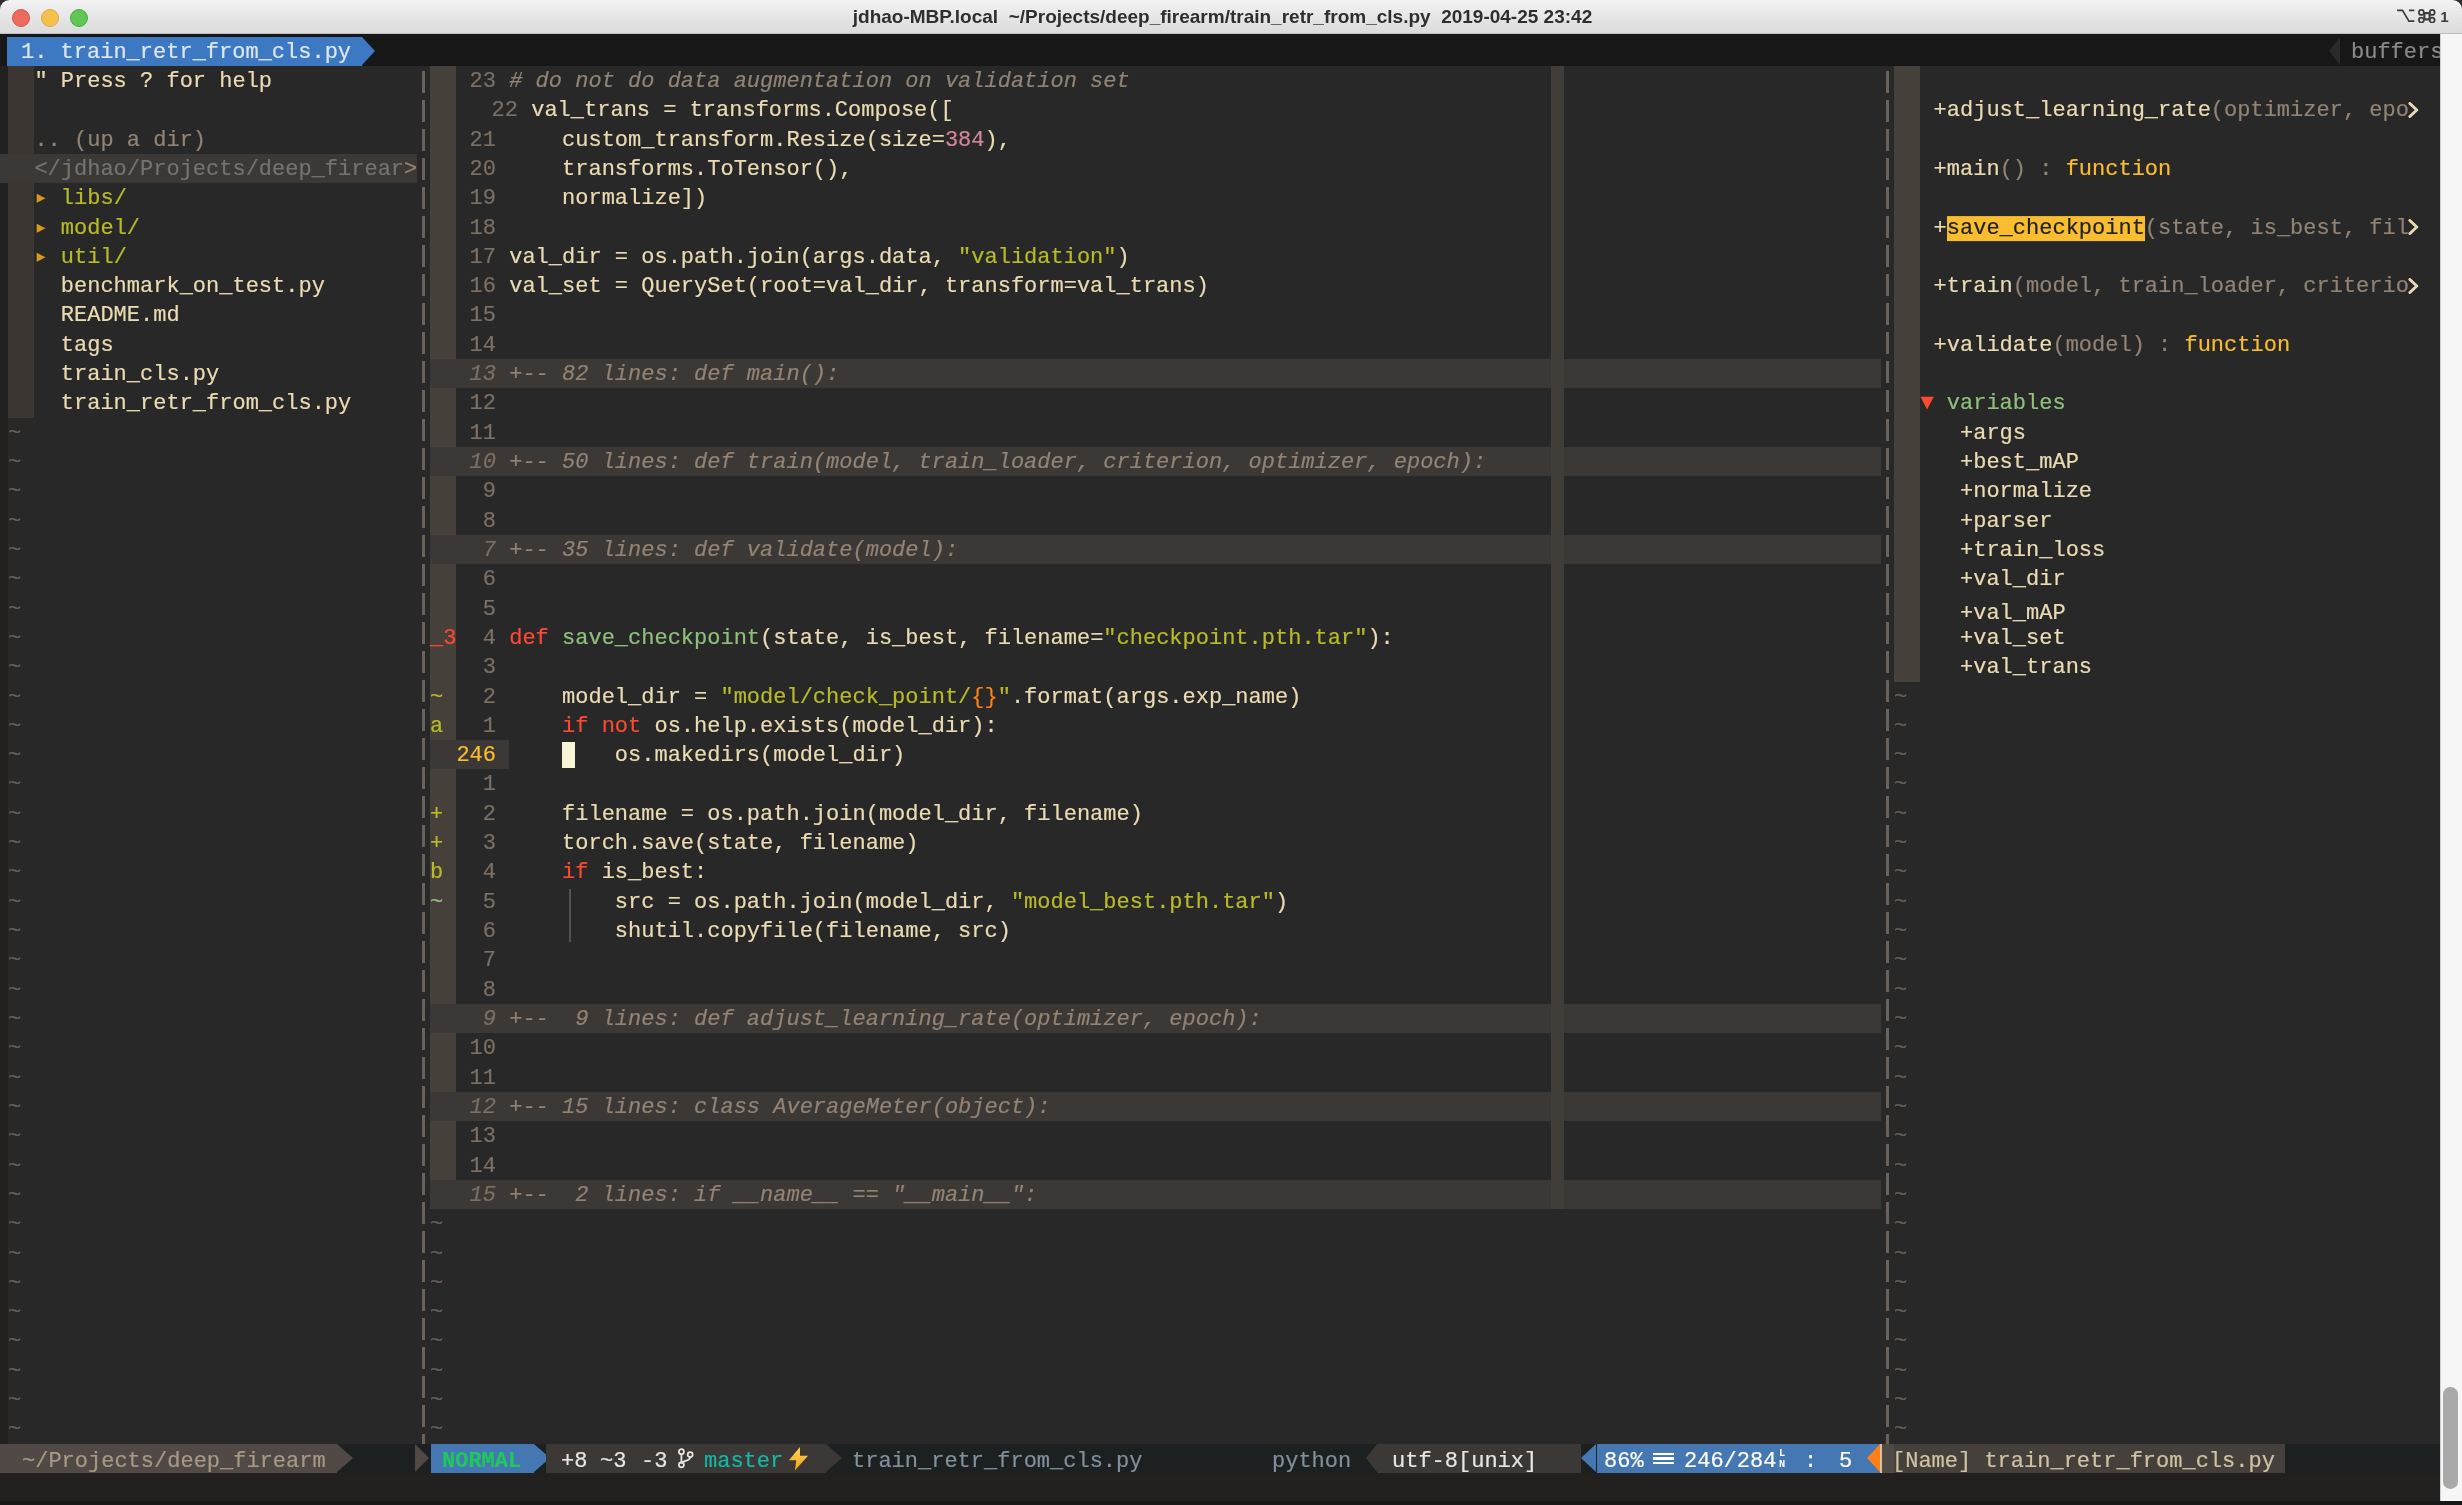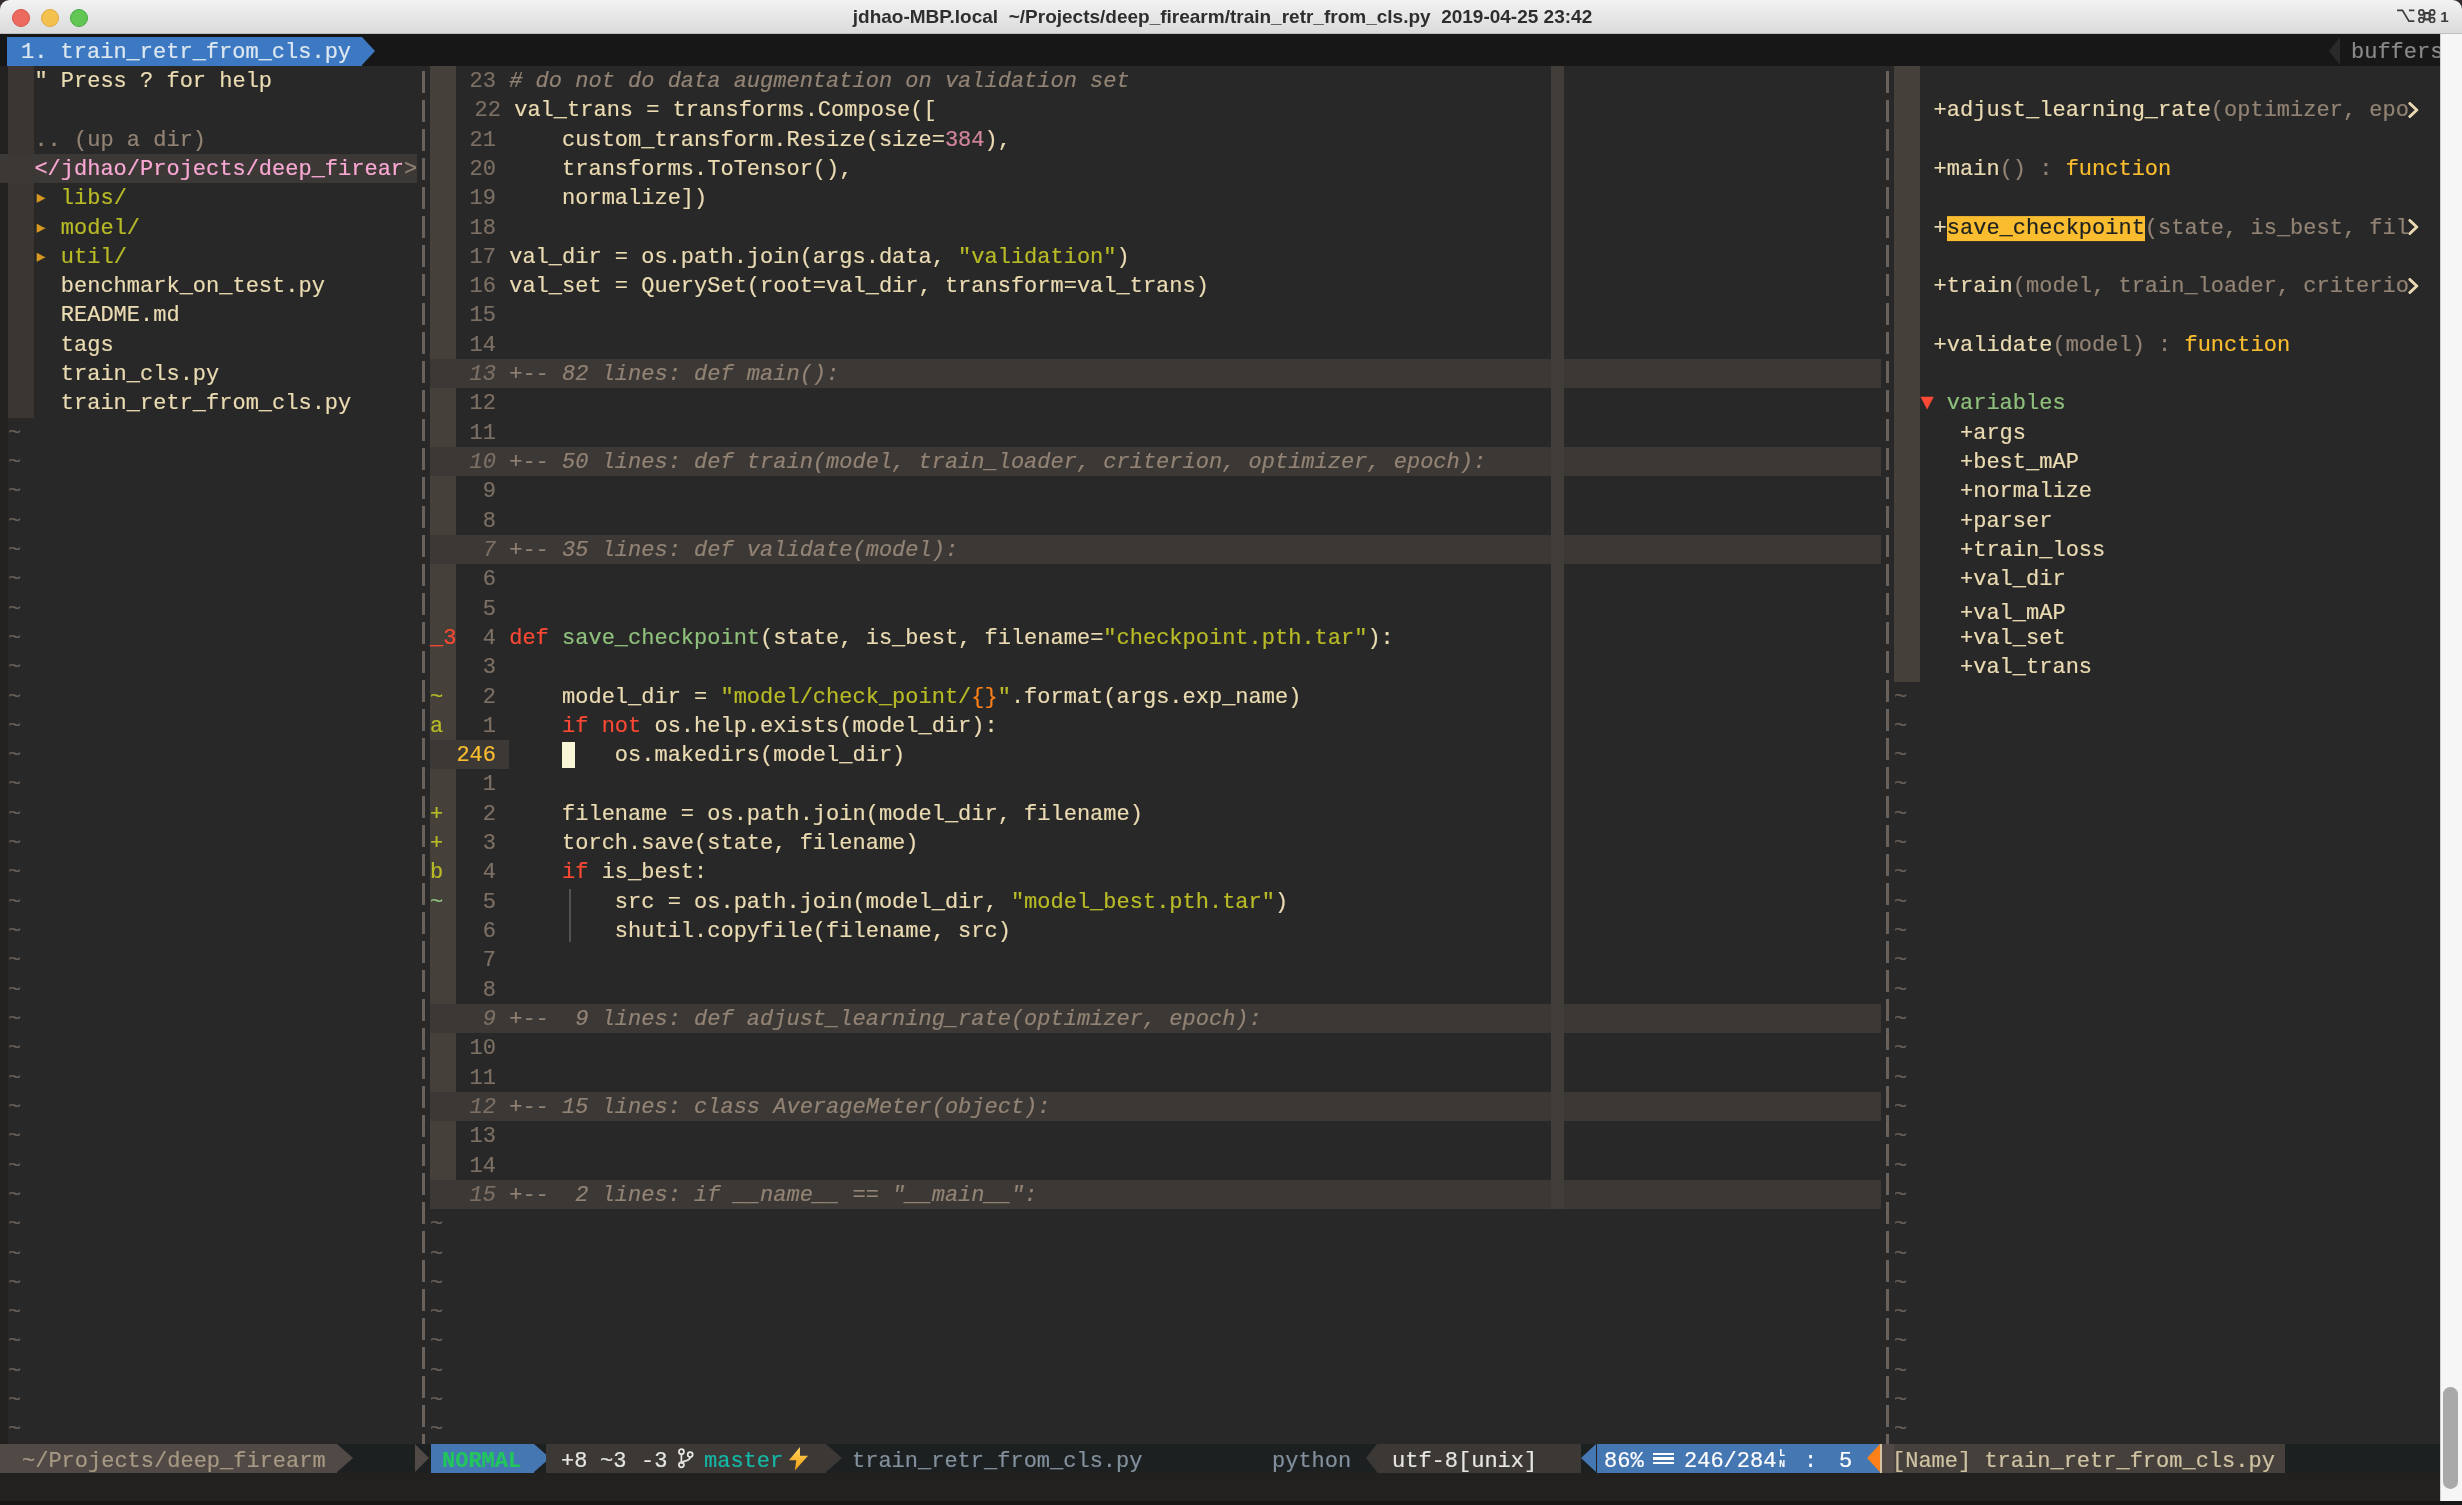--- a/index.html
+++ b/index.html
@@ -46,21 +46,21 @@
 <div class="ab" style="left:430px;top:1092px;width:1451px;height:29px;background:#3c3836"></div>
 <div class="ab" style="left:430px;top:1180px;width:1451px;height:29px;background:#3c3836"></div>
 <div class="ab" style="left:1551px;top:66px;width:13px;height:1143px;background:#413d39"></div>
 <div class="ab" style="left:0;top:154px;width:417px;height:29px;background:#3c3836"></div>
 <div class="ab" style="left:430px;top:740px;width:79px;height:29px;background:#3c3836"></div>
 <div class="ab" style="left:422px;top:66px;width:2.5px;height:1378px;background:repeating-linear-gradient(to bottom,transparent 0,transparent 5.1px,#6a615a 5.1px,#6a615a 27px,transparent 27px,transparent 29px)"></div>
 <div class="ab" style="left:1886px;top:66px;width:2.5px;height:1378px;background:repeating-linear-gradient(to bottom,transparent 0,transparent 5.1px,#6a615a 5.1px,#6a615a 27px,transparent 27px,transparent 29px)"></div>
 <div class="ab" style="left:569px;top:889px;width:1.9px;height:53px;background:#54524e"></div>
 <div class="r" style="left:8px;top:66px"><span class="fgc">  " Press ? for help</span></div>
 <div class="r" style="left:8px;top:125px"><span class="cm">  .. (up a dir)</span></div>
-<div class="r" style="left:8px;top:154px"><span style="color:#f9a8d4">  &lt;/jdhao/Projects/deep_firear</span><span class="cm">&gt;</span></div>
+<div class="r" style="left:8px;top:154px"><span style="color:#737373">  &lt;/jdhao/Projects/deep_firear</span><span class="cm">&gt;</span></div>
 <div class="r" style="left:8px;top:183px"><span style="color:#d79921">  ▸ </span><span style="color:#b8bb26">libs/</span></div>
 <div class="r" style="left:8px;top:213px"><span style="color:#d79921">  ▸ </span><span style="color:#b8bb26">model/</span></div>
 <div class="r" style="left:8px;top:242px"><span style="color:#d79921">  ▸ </span><span style="color:#b8bb26">util/</span></div>
 <div class="r" style="left:8px;top:271px"><span class="fgc">    benchmark_on_test.py</span></div>
 <div class="r" style="left:8px;top:300px"><span class="fgc">    README.md</span></div>
 <div class="r" style="left:8px;top:330px"><span class="fgc">    tags</span></div>
 <div class="r" style="left:8px;top:359px"><span class="fgc">    train_cls.py</span></div>
 <div class="r" style="left:8px;top:388px"><span class="fgc">    train_retr_from_cls.py</span></div>
 <div class="r" style="left:8px;top:418px"><span class="tld">~</span></div>
 <div class="r" style="left:8px;top:447px"><span class="tld">~</span></div>
@@ -91,21 +91,21 @@
 <div class="r" style="left:8px;top:1180px"><span class="tld">~</span></div>
 <div class="r" style="left:8px;top:1209px"><span class="tld">~</span></div>
 <div class="r" style="left:8px;top:1239px"><span class="tld">~</span></div>
 <div class="r" style="left:8px;top:1268px"><span class="tld">~</span></div>
 <div class="r" style="left:8px;top:1297px"><span class="tld">~</span></div>
 <div class="r" style="left:8px;top:1326px"><span class="tld">~</span></div>
 <div class="r" style="left:8px;top:1356px"><span class="tld">~</span></div>
 <div class="r" style="left:8px;top:1385px"><span class="tld">~</span></div>
 <div class="r" style="left:8px;top:1414px"><span class="tld">~</span></div>
 <div class="r" style="left:430px;top:66px">  <span class="ln"> 23 </span><span class="cm it"># do not do data augmentation on validation set</span></div>
-<div class="r" style="left:435px;top:95px">  <span class="ln"> 22 </span><span class="fgc">val_trans = transforms.Compose([</span></div>
+<div class="r" style="left:452px;top:95px">  <span class="ln"> 22 </span><span class="fgc">val_trans = transforms.Compose([</span></div>
 <div class="r" style="left:430px;top:125px">  <span class="ln"> 21 </span><span class="fgc">    custom_transform.Resize(size=</span><span class="pur">384</span><span class="fgc">),</span></div>
 <div class="r" style="left:430px;top:154px">  <span class="ln"> 20 </span><span class="fgc">    transforms.ToTensor(),</span></div>
 <div class="r" style="left:430px;top:183px">  <span class="ln"> 19 </span><span class="fgc">    normalize])</span></div>
 <div class="r" style="left:430px;top:213px">  <span class="ln"> 18 </span></div>
 <div class="r" style="left:430px;top:242px">  <span class="ln"> 17 </span><span class="fgc">val_dir = os.path.join(args.data, </span><span class="grn">"validation"</span><span class="fgc">)</span></div>
 <div class="r" style="left:430px;top:271px">  <span class="ln"> 16 </span><span class="fgc">val_set = QuerySet(root=val_dir, transform=val_trans)</span></div>
 <div class="r" style="left:430px;top:300px">  <span class="ln"> 15 </span></div>
 <div class="r" style="left:430px;top:330px">  <span class="ln"> 14 </span></div>
 <div class="r" style="left:430px;top:359px">  <span class="ln it"> 13 </span><span class="cm it">+-- 82 lines: def main():</span></div>
 <div class="r" style="left:430px;top:388px">  <span class="ln"> 12 </span></div>

